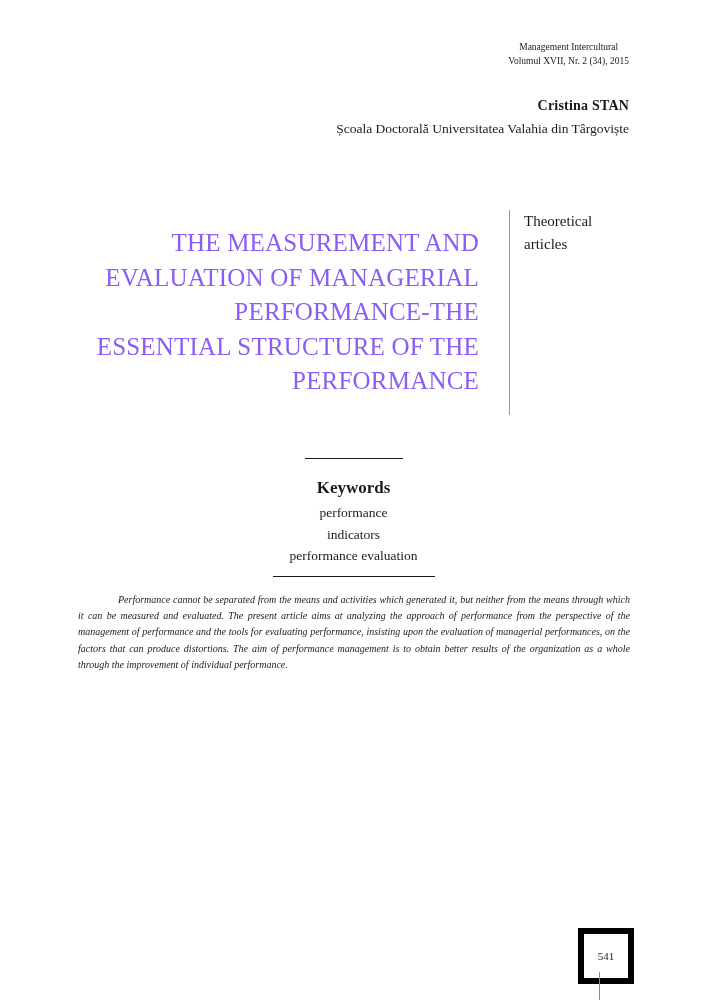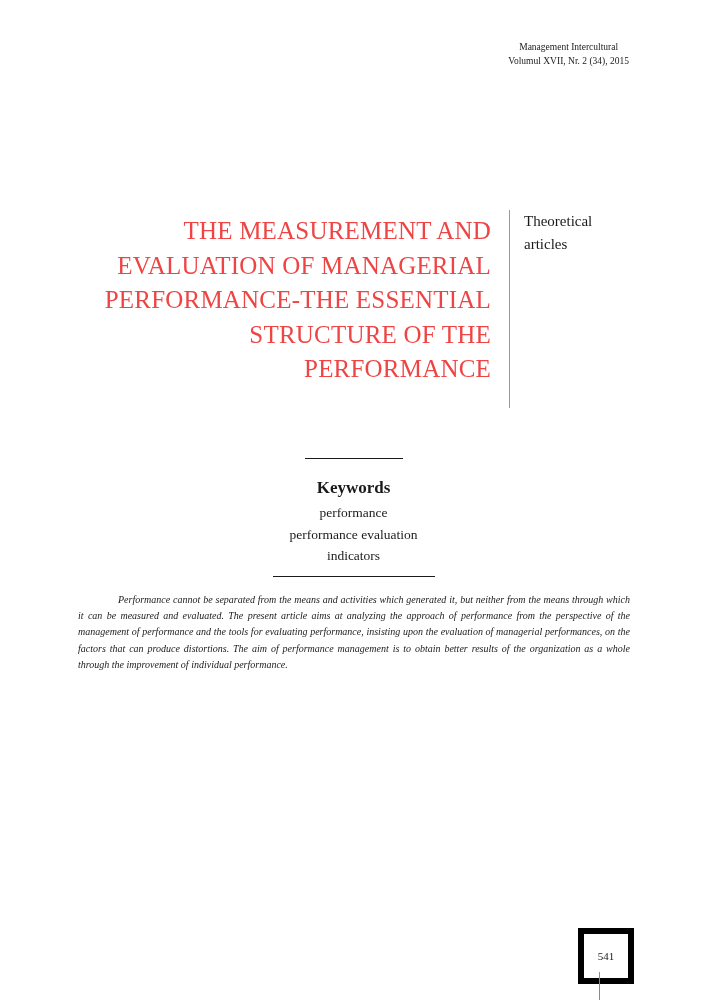--- a/index.html
+++ b/index.html
@@ -68,22 +68,22 @@
     box-sizing: border-box;
     text-align: right;
     border-right: 1px solid #9a9a9a;
     min-height: 198px;
   }
   .article-title {
     font-size: 25px;
     font-weight: normal;
     line-height: 1.38;
     letter-spacing: 0.2px;
-    margin: 4px;
-    color: #ef4444;
+    margin: 16px;
+    color: #8b5cf6;
   }
   .title-right {
     flex: 1;
     padding-left: 14px;
     box-sizing: border-box;
   }
   .section-kind {
     font-size: 15px;
     line-height: 1.5;
     color: #1a1a1a;
@@ -169,36 +169,40 @@
 </head>
 <body>
 
 <div class="page">
 
   <div class="running-head">
     <div>Management Intercultural</div>
     <div>Volumul XVII,  Nr. 2 (34), 2015</div>
   </div>
 
+  <div class="author-block">
+    <div class="author-name">Cristina STAN</div>
+    <div class="author-affil">Școala Doctorală Universitatea Valahia din Târgoviște</div>
+  </div>
 
   <div class="title-area">
     <div class="title-left">
       <h1 class="article-title">THE MEASUREMENT AND EVALUATION OF MANAGERIAL PERFORMANCE-THE ESSENTIAL STRUCTURE OF THE PERFORMANCE</h1>
     </div>
     <div class="title-right">
       <div class="section-kind">Theoretical articles</div>
     </div>
   </div>
 
   <div class="keywords-block">
     <div class="kw-rule-top"></div>
     <div class="kw-title">Keywords</div>
     <div class="kw-item">performance</div>
+    <div class="kw-item">indicators</div>
     <div class="kw-item">performance evaluation</div>
-    <div class="kw-item">indicators</div>
     <div class="kw-rule-bottom"></div>
   </div>
 
   <div class="abstract-block">
     <div class="abstract-text">Performance cannot be separated from the means and activities which generated it, but neither from the means through which it can be measured and evaluated. The present article aims at analyzing the approach of performance from the perspective of the management of performance and the tools for evaluating performance, insisting upon the evaluation of managerial performances, on the factors that can produce distortions. The aim of performance management is to obtain better results of the organization as a whole through the improvement of individual performance.</div>
   </div>
 
   <div class="page-number-box">
     <span>541</span>
   </div>

